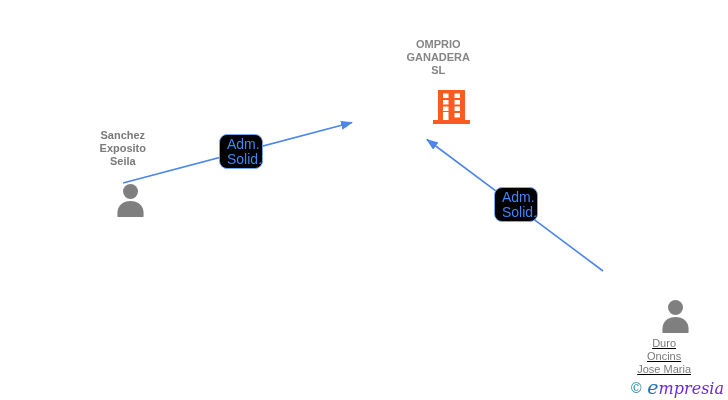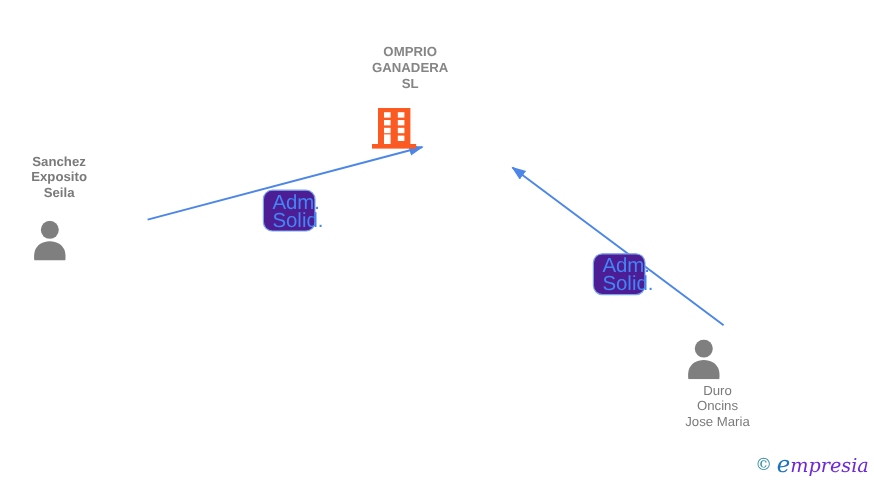--- a/index.html
+++ b/index.html
@@ -3,43 +3,42 @@
 <meta charset="utf-8">
 <style>
   html,body{margin:0;padding:0;background:#fff;}
   .canvas{
     position:relative;width:728px;height:400px;background:#ffffff;
     font-family:"Liberation Sans",sans-serif;overflow:hidden;
   }
   .edges-layer{position:absolute;left:0;top:0;width:728px;height:400px;}
   .edge-line{stroke:#4b86e8;stroke-width:1.6;fill:none;}
 
-  .node{position:absolute;display:flex;flex-direction:column;align-items:flex-start;}
+  .node{position:absolute;display:flex;flex-direction:column;align-items:flex-end;}
   .node-label{
     white-space:pre-line;text-align:center;color:#7a7a7a;
     font-size:11px;line-height:13px;
   }
   .company-label{font-weight:bold;color:#858585;}
   .icon-gap-company{margin-top:13px;}
   .icon-gap-person{margin-top:16px;}
   .text-gap-person{margin-top:4px;}
 
   .edge-label{
     position:absolute;box-sizing:border-box;width:44px;height:35px;
-    background:#4c1d95;border:1.5px solid #7aa5f0;border-radius:8px;
-    color:#4285f4;font-size:17px;line-height:15px;white-space:pre-line;
+    background:#000000;border:1.5px solid #7aa5f0;border-radius:8px;
+    color:#4285f4;font-size:14px;line-height:15px;white-space:pre-line;
     padding:2px 0 0 7px;
-    margin-top:24px;
   }
   .edge-label-1{left:219px;top:134px;}
   .edge-label-2{left:494px;top:187px;}
 
   .company-node{left:310px;top:38px;width:160px;}
   .person-node-1{left:26px;top:129px;width:120px;font-weight:bold;}
-  .person-node-2{left:571px;top:283px;width:120px;}
+  .person-node-2{left:571px;top:300px;width:120px;text-decoration:underline;}
 
   .watermark{
     position:absolute;right:4px;bottom:2px;
     font-family:"DejaVu Serif",serif;font-style:italic;font-size:16px;
     white-space:nowrap;
   }
   .wm-copyright{color:#2f8ca3;font-style:normal;font-size:14px;margin-right:4px;vertical-align:1px;}
   .wm-initial{color:#1e73be;font-size:19px;}
   .wm-rest{color:#6d28d9;}
 </style>

